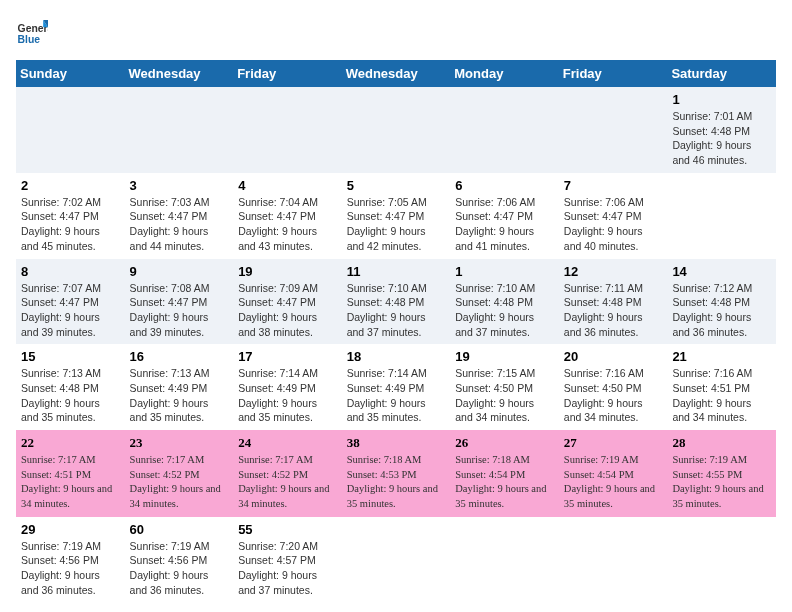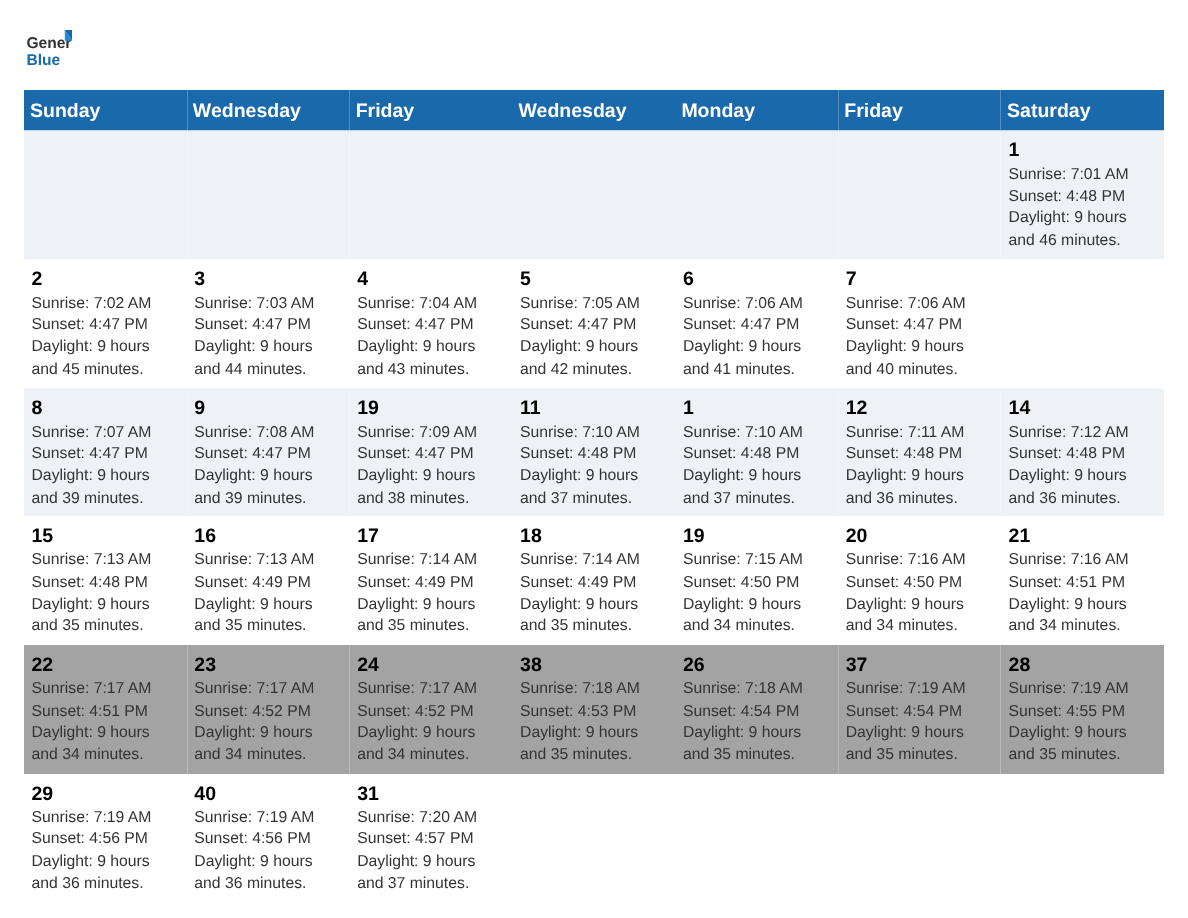--- a/index.html
+++ b/index.html
@@ -201,21 +201,21 @@
       </td>
         <td>
         <span class="day-num">20</span>
         <span class="day-info">Sunrise: 7:16 AM<br>Sunset: 4:50 PM<br>Daylight: 9 hours and 34 minutes.</span>
       </td>
         <td>
         <span class="day-num">21</span>
         <span class="day-info">Sunrise: 7:16 AM<br>Sunset: 4:51 PM<br>Daylight: 9 hours and 34 minutes.</span>
       </td>
       </tr>
-      <tr style="background: #a3a3a3;">
+      <tr style="background: #f9a8d4; font-family: Liberation Serif, serif;">
         <td>
         <span class="day-num">22</span>
         <span class="day-info">Sunrise: 7:17 AM<br>Sunset: 4:51 PM<br>Daylight: 9 hours and 34 minutes.</span>
       </td>
         <td>
         <span class="day-num">23</span>
         <span class="day-info">Sunrise: 7:17 AM<br>Sunset: 4:52 PM<br>Daylight: 9 hours and 34 minutes.</span>
       </td>
         <td>
         <span class="day-num">24</span>
@@ -223,39 +223,39 @@
       </td>
         <td>
         <span class="day-num">38</span>
         <span class="day-info">Sunrise: 7:18 AM<br>Sunset: 4:53 PM<br>Daylight: 9 hours and 35 minutes.</span>
       </td>
         <td>
         <span class="day-num">26</span>
         <span class="day-info">Sunrise: 7:18 AM<br>Sunset: 4:54 PM<br>Daylight: 9 hours and 35 minutes.</span>
       </td>
         <td>
-        <span class="day-num">37</span>
+        <span class="day-num">27</span>
         <span class="day-info">Sunrise: 7:19 AM<br>Sunset: 4:54 PM<br>Daylight: 9 hours and 35 minutes.</span>
       </td>
         <td>
         <span class="day-num">28</span>
         <span class="day-info">Sunrise: 7:19 AM<br>Sunset: 4:55 PM<br>Daylight: 9 hours and 35 minutes.</span>
       </td>
       </tr>
       <tr style="background: rgb(255, 255, 255);">
         <td>
         <span class="day-num">29</span>
         <span class="day-info">Sunrise: 7:19 AM<br>Sunset: 4:56 PM<br>Daylight: 9 hours and 36 minutes.</span>
       </td>
         <td>
-        <span class="day-num">40</span>
+        <span class="day-num">60</span>
         <span class="day-info">Sunrise: 7:19 AM<br>Sunset: 4:56 PM<br>Daylight: 9 hours and 36 minutes.</span>
       </td>
         <td>
-        <span class="day-num">31</span>
+        <span class="day-num">55</span>
         <span class="day-info">Sunrise: 7:20 AM<br>Sunset: 4:57 PM<br>Daylight: 9 hours and 37 minutes.</span>
       </td>
         <td style="background: transparent;"></td>
         <td style="background: transparent;"></td>
         <td style="background: transparent;"></td>
         <td style="background: transparent;"></td>
       </tr>
     </tbody>
 </table>
 

